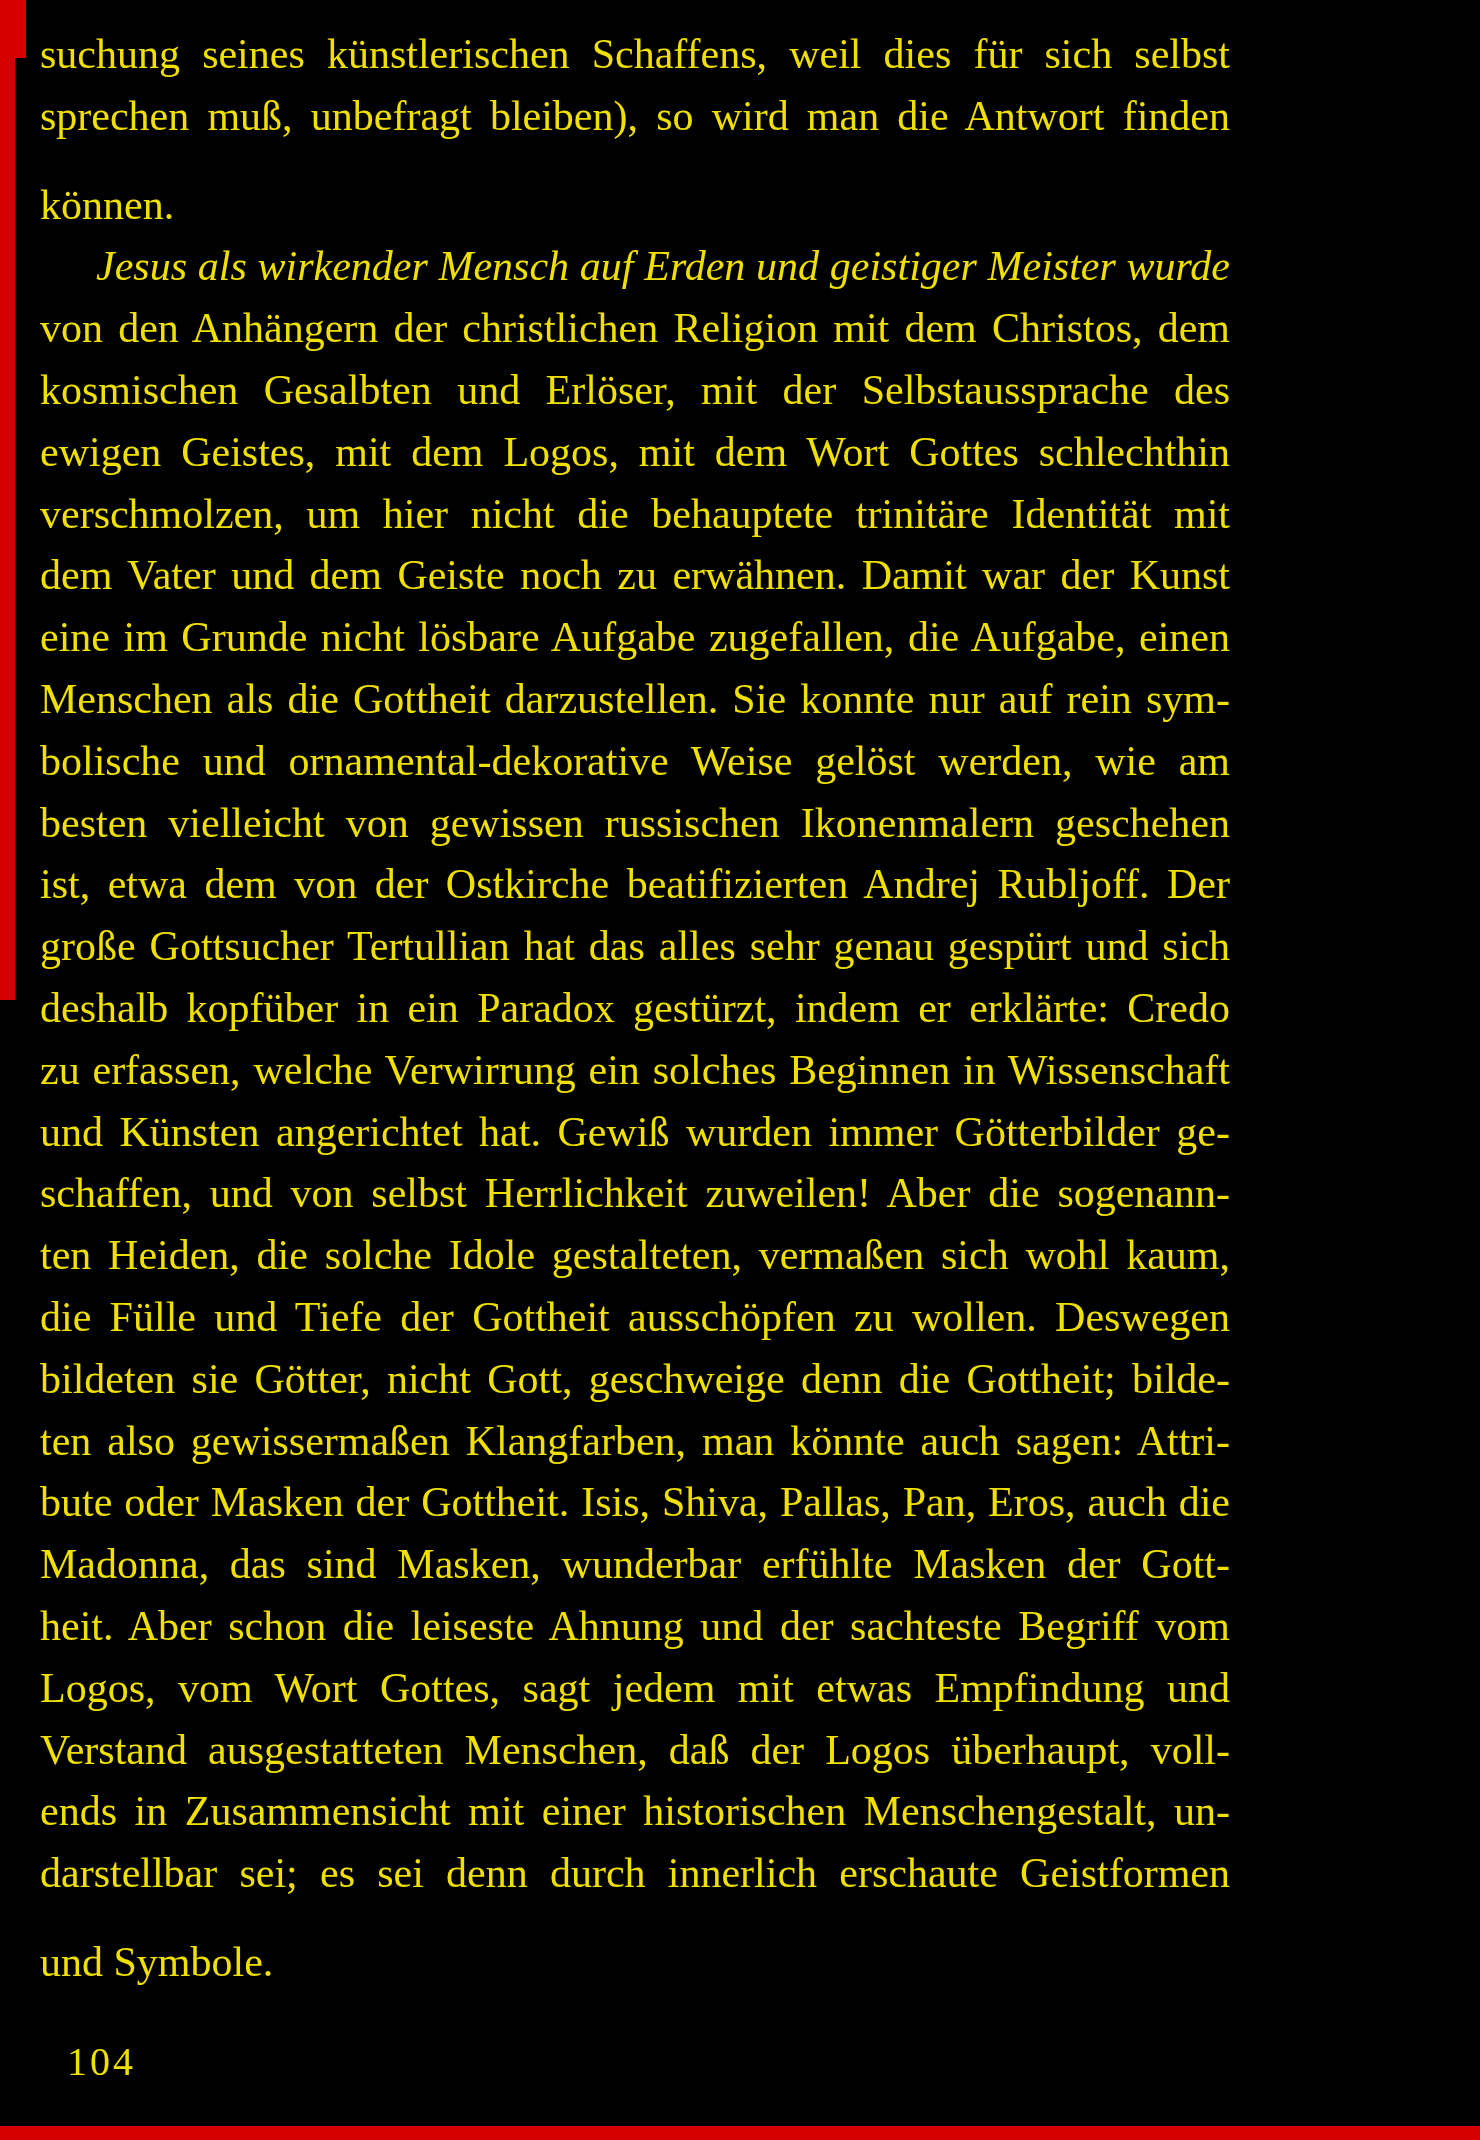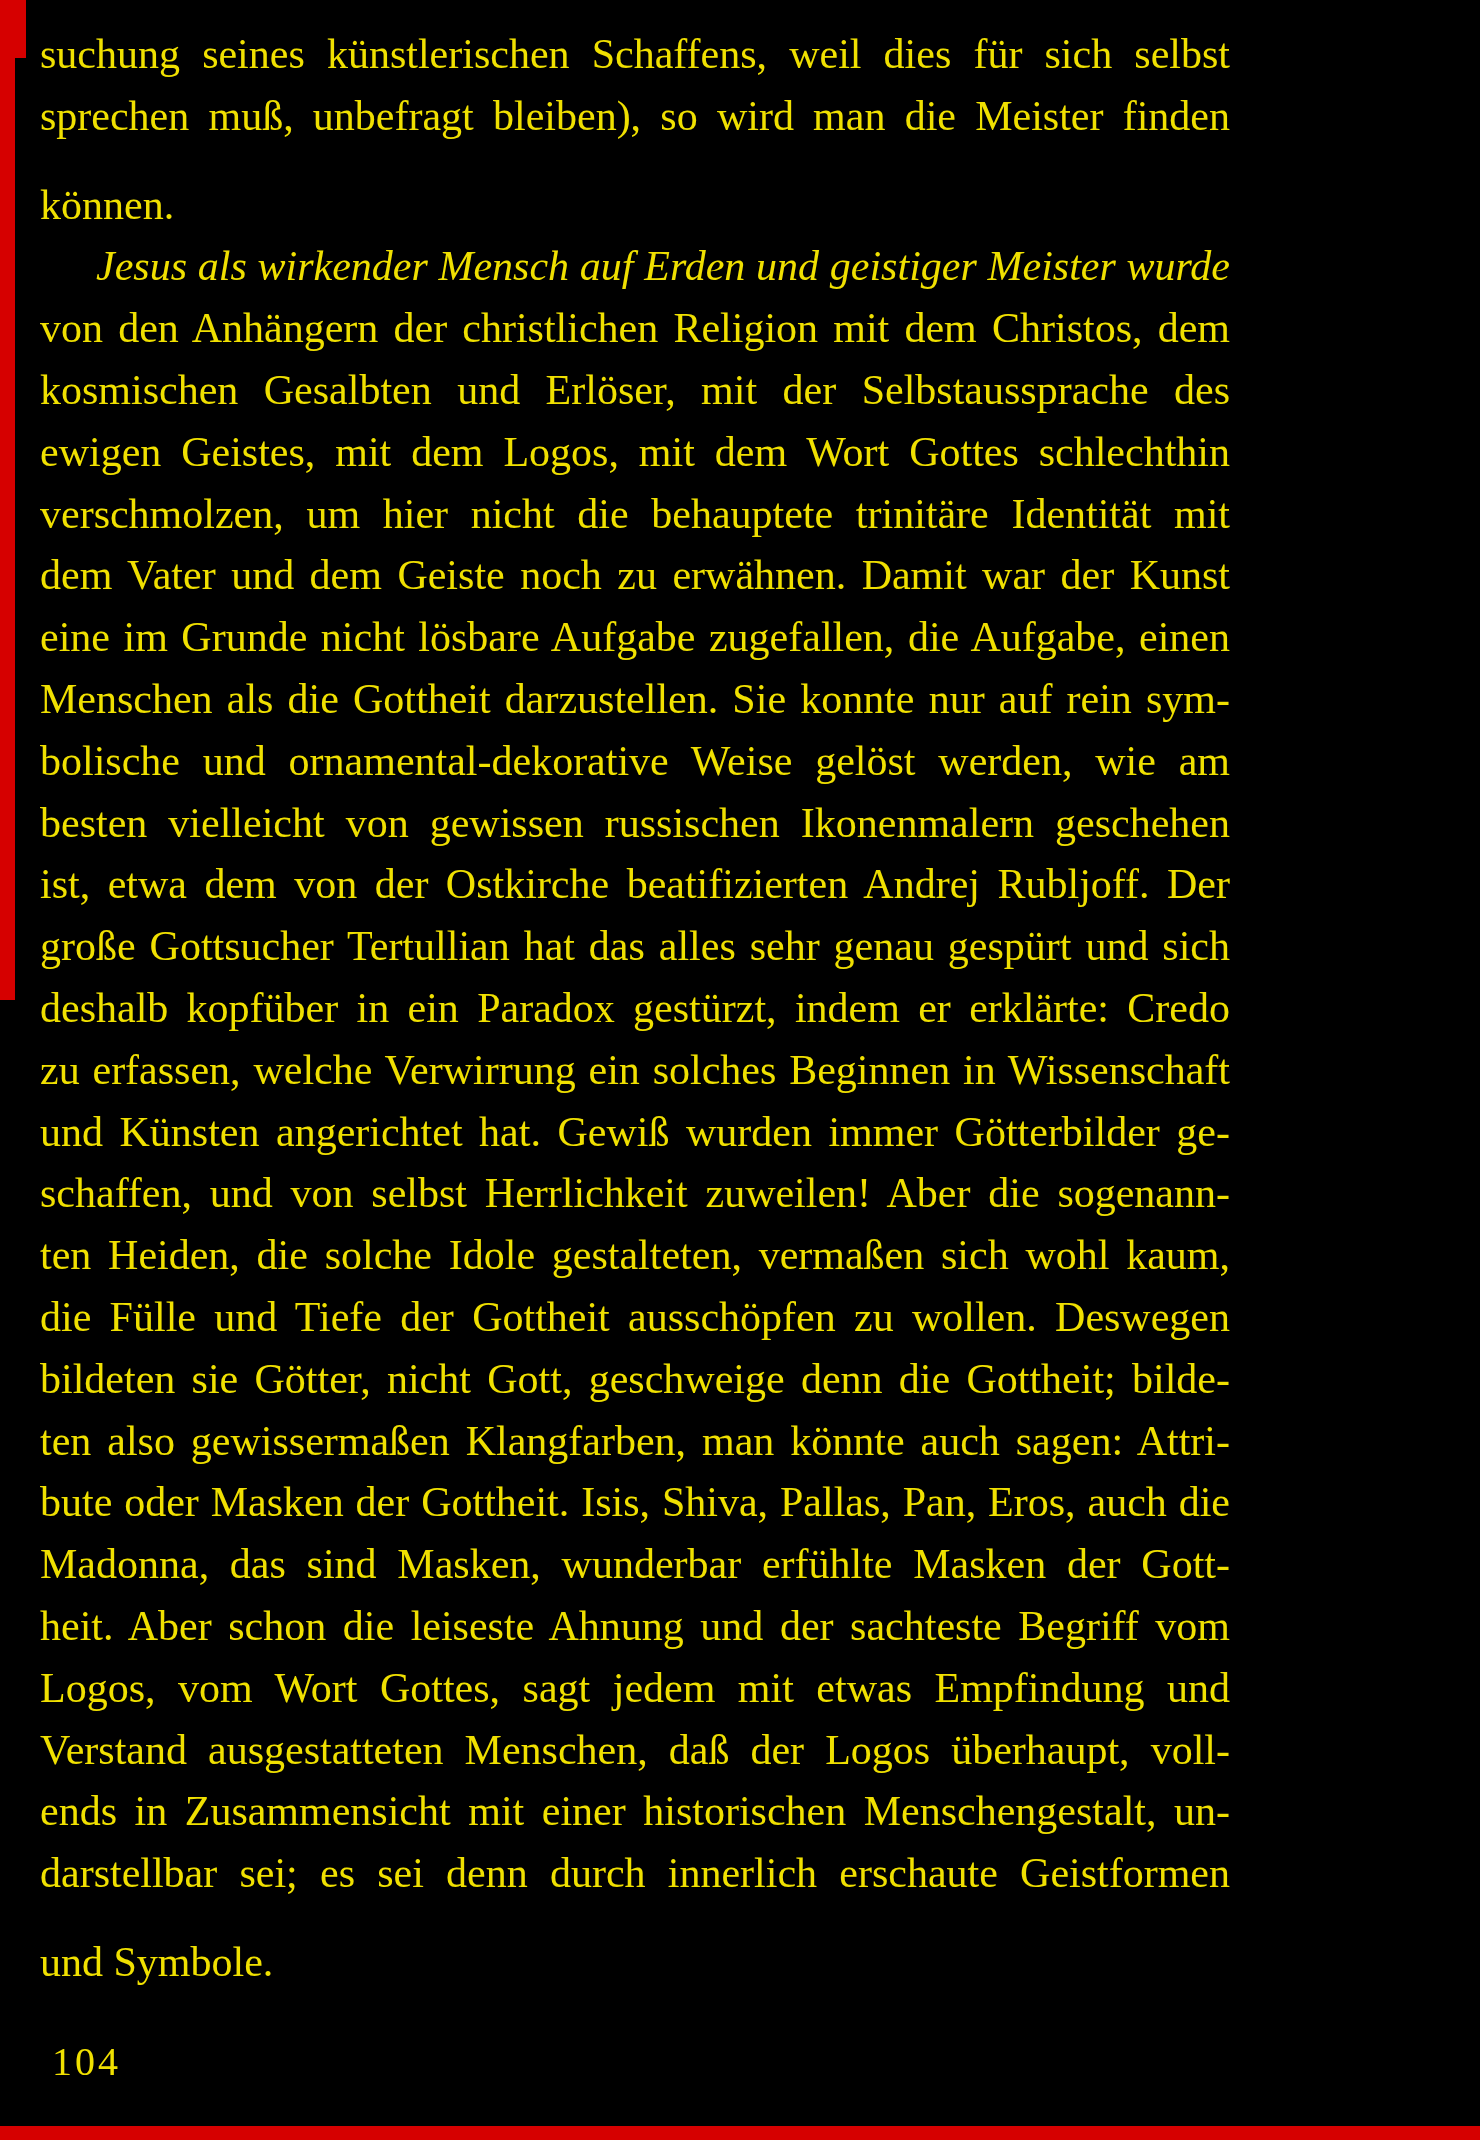--- a/index.html
+++ b/index.html
@@ -59,37 +59,37 @@
     text-align: left;
     text-align-last: left;
     margin-top: 27px;
   }
   .line.indent {
     text-indent: 56px;
     font-style: italic;
   }
   .page-number {
     position: absolute;
-    left: 52px;
+    left: 67px;
     top: 2038px;
     color: var(--ink, #f0e000);
     font-size: 40px;
     letter-spacing: 3px;
     font-variant-numeric: oldstyle-nums;
   }
 </style>
 </head>
 <body>
 
 <div class="page">
   <div class="bar-left"></div>
   <div class="bar-left-top"></div>
   <div class="text-block" id="text-block">
       <div class="line">suchung seines künstlerischen Schaffens, weil dies für sich selbst</div>
-      <div class="line">sprechen muß, unbefragt bleiben), so wird man die Meister finden</div>
+      <div class="line">sprechen muß, unbefragt bleiben), so wird man die Antwort finden</div>
       <div class="line short">können.</div>
       <div class="line indent">Jesus als wirkender Mensch auf Erden und geistiger Meister wurde</div>
       <div class="line">von den Anhängern der christlichen Religion mit dem Christos, dem</div>
       <div class="line">kosmischen Gesalbten und Erlöser, mit der Selbstaussprache des</div>
       <div class="line">ewigen Geistes, mit dem Logos, mit dem Wort Gottes schlechthin</div>
       <div class="line">verschmolzen, um hier nicht die behauptete trinitäre Identität mit</div>
       <div class="line">dem Vater und dem Geiste noch zu erwähnen. Damit war der Kunst</div>
       <div class="line">eine im Grunde nicht lösbare Aufgabe zugefallen, die Aufgabe, einen</div>
       <div class="line">Menschen als die Gottheit darzustellen. Sie konnte nur auf rein sym-</div>
       <div class="line">bolische und ornamental-dekorative Weise gelöst werden, wie am</div>

